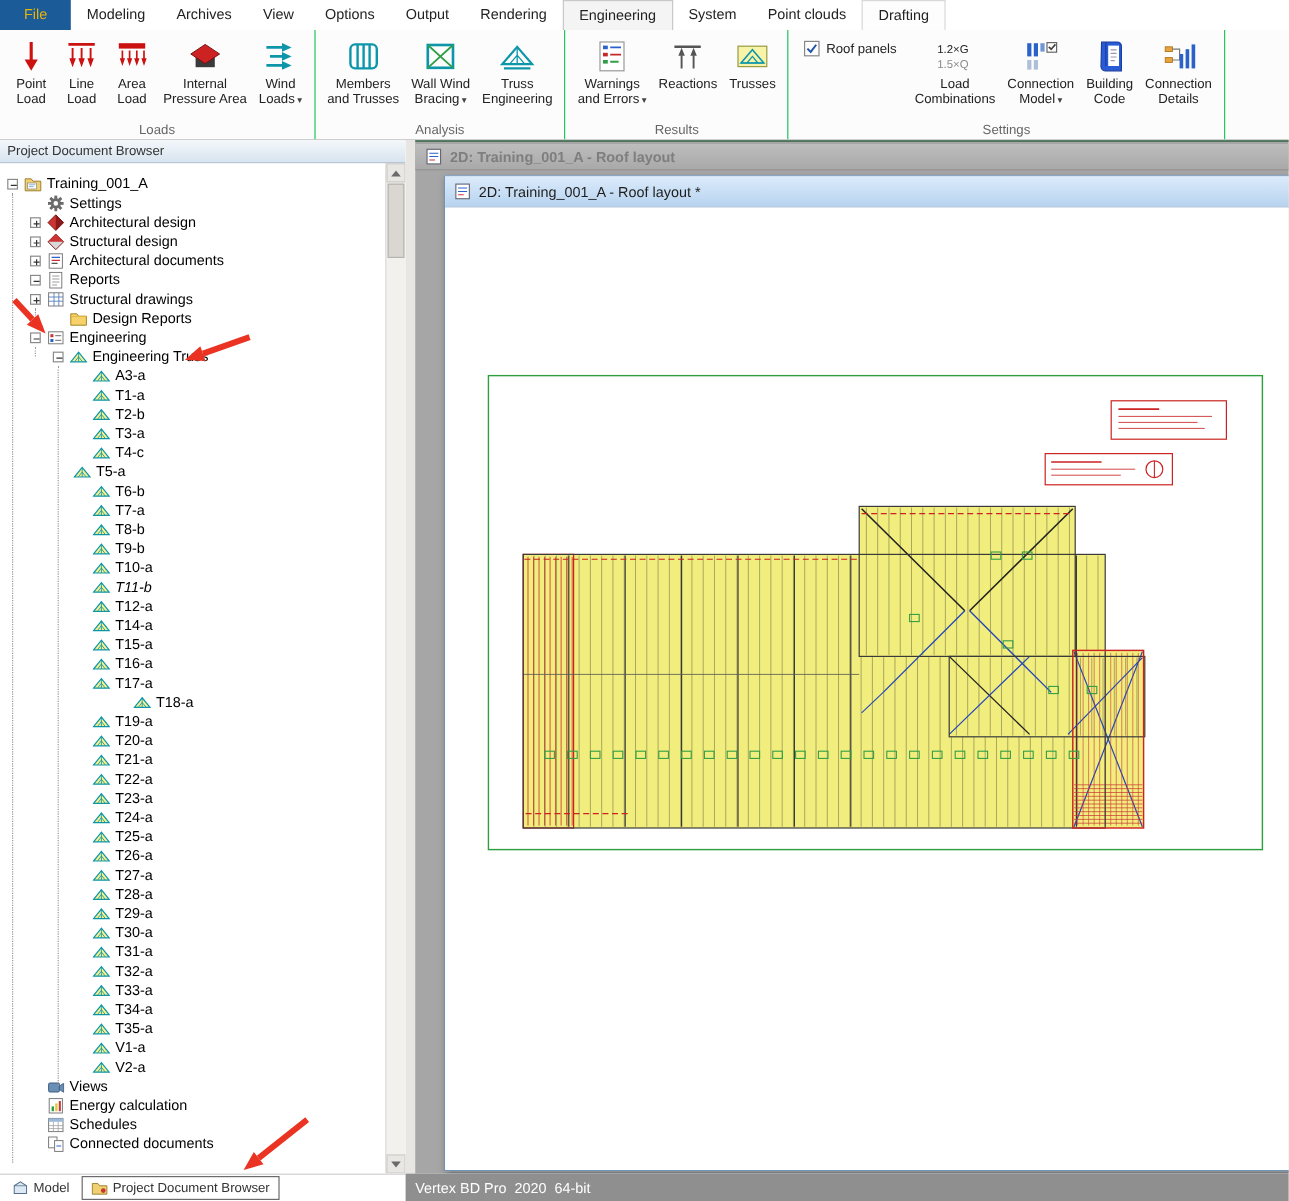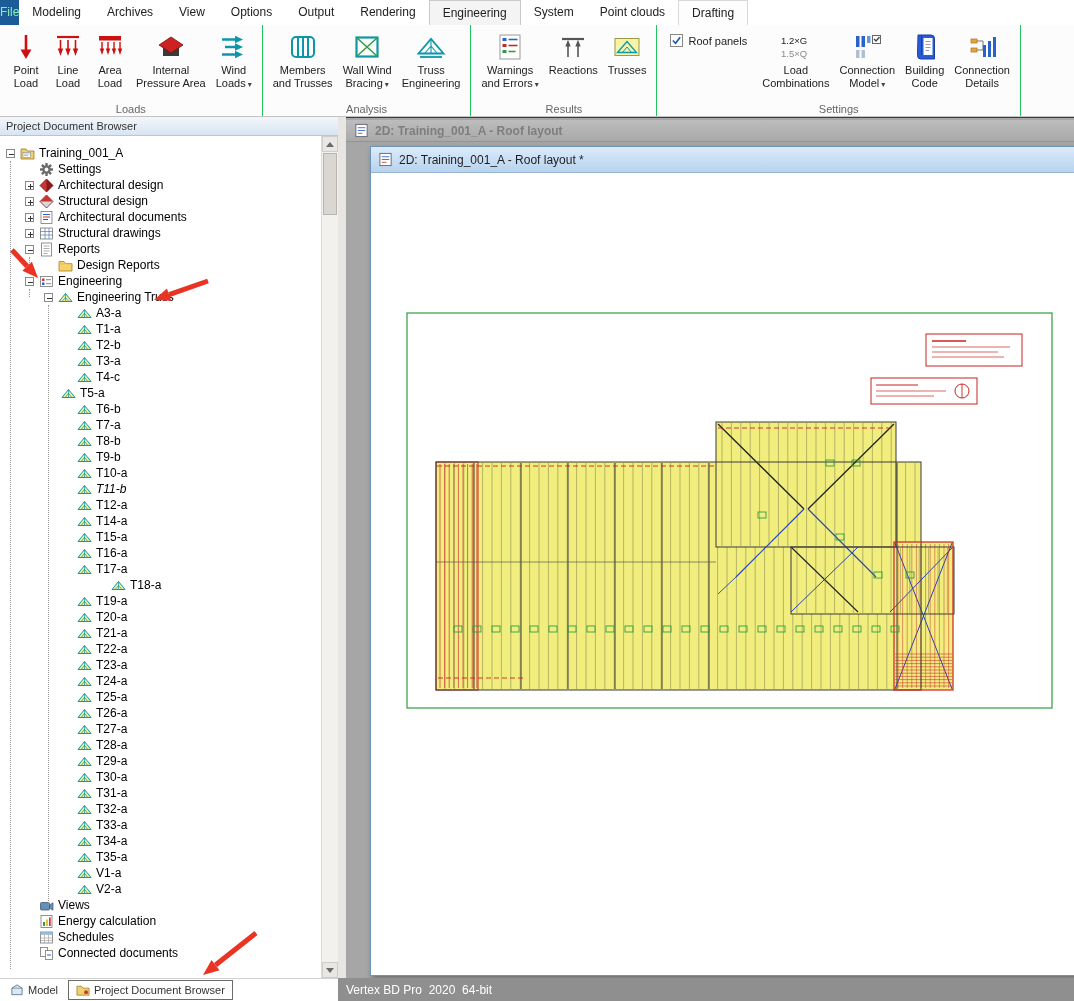--- a/index.html
+++ b/index.html
@@ -2,21 +2,21 @@
 <html><head>
 <meta charset="utf-8">
 <style>
   * { margin:0; padding:0; box-sizing:border-box; }
   body { font-family:"Liberation Sans", sans-serif; background:#fff; }
   #root { position:relative; width:1074px; height:1001px; background:#fff; overflow:hidden; }
 
   
   #menubar { position:absolute; top:0; left:0; right:0; height:25px; background:#ffffff; display:flex; align-items:stretch; }
   .menu-tab { padding:5px 13px; font-size:12px; color:#222; white-space:nowrap; cursor:default; }
-  .menu-tab.file { background:#1b5c98; color:#86efac; padding:5px 0; }
+  .menu-tab.file { background:#1b5c98; color:#eab308; padding:5px 20px; }
   .menu-tab.active { background:#f4f4f4; border:1px solid #c9c9c9; border-bottom:none; }
   .menu-tab.highlight { background:#fdfdfd; border:1px solid #d9d9d9; border-bottom:none; }
 
   
   #ribbon { position:absolute; top:25px; left:0; right:0; height:92px; background:#fcfcfc; border-bottom:1px solid #c3c3c3; display:flex; }
   .ribbon-group { position:relative; display:flex; flex-direction:column; padding:2px 5px 14px 5px; border-right:1px solid #22c55e; }
   .group-label { position:absolute; bottom:1px; left:0; right:0; text-align:center; font-size:11px; color:#666; }
   .group-content { display:flex; flex:1; align-items:flex-start; }
   .ribbon-btn { display:flex; flex-direction:column; align-items:center; padding:3px 5px 0 5px; min-width:42px; cursor:default; }
   .ribbon-btn .ic { height:34px; display:flex; align-items:center; justify-content:center; }
@@ -371,47 +371,47 @@
               <path d="M4 7h7" stroke="#cc3333" stroke-width="1"></path>
               <path d="M4 9.5h5" stroke="#555" stroke-width="1"></path>
             </svg>
           </span>
           <span class="tree-label">Architectural documents</span>
         </div>
         <div class="tree-row" style="padding-left: 25px;">
           <span class="exp-slot">
             <span class="expander">
               <svg width="9" height="9" viewBox="0 0 9 9">
-                <path d="M2 4.5h5M4.5 2v5" stroke="#333" stroke-width="1"></path>
-              </svg>
-            </span>
-          </span>
-          <span class="tree-ic">
-            <svg width="15" height="15" viewBox="0 0 15 15">
-              <rect x="1.5" y="2" width="12" height="11" fill="#fff" stroke="#777" stroke-width="0.8"></rect>
-              <path d="M1.5 5.5h12M1.5 9h12M6 2v11M10 2v11" stroke="#4a7ab5" stroke-width="0.7"></path>
-            </svg>
-          </span>
-          <span class="tree-label">Structural drawings</span>
+                <path d="M2 4.5h5" stroke="#333" stroke-width="1"></path>
+              </svg>
+            </span>
+          </span>
+          <span class="tree-ic">
+            <svg width="15" height="15" viewBox="0 0 15 15">
+              <rect x="2.5" y="1" width="10" height="13" fill="#fff" stroke="#777" stroke-width="0.8"></rect>
+              <path d="M4.5 4h6M4.5 6.5h6M4.5 9h6M4.5 11.5h4" stroke="#999" stroke-width="0.8"></path>
+            </svg>
+          </span>
+          <span class="tree-label">Reports</span>
         </div>
         <div class="tree-row" style="padding-left: 25px;">
           <span class="exp-slot">
             <span class="expander">
               <svg width="9" height="9" viewBox="0 0 9 9">
-                <path d="M2 4.5h5" stroke="#333" stroke-width="1"></path>
-              </svg>
-            </span>
-          </span>
-          <span class="tree-ic">
-            <svg width="15" height="15" viewBox="0 0 15 15">
-              <rect x="2.5" y="1" width="10" height="13" fill="#fff" stroke="#777" stroke-width="0.8"></rect>
-              <path d="M4.5 4h6M4.5 6.5h6M4.5 9h6M4.5 11.5h4" stroke="#999" stroke-width="0.8"></path>
-            </svg>
-          </span>
-          <span class="tree-label">Reports</span>
+                <path d="M2 4.5h5M4.5 2v5" stroke="#333" stroke-width="1"></path>
+              </svg>
+            </span>
+          </span>
+          <span class="tree-ic">
+            <svg width="15" height="15" viewBox="0 0 15 15">
+              <rect x="1.5" y="2" width="12" height="11" fill="#fff" stroke="#777" stroke-width="0.8"></rect>
+              <path d="M1.5 5.5h12M1.5 9h12M6 2v11M10 2v11" stroke="#4a7ab5" stroke-width="0.7"></path>
+            </svg>
+          </span>
+          <span class="tree-label">Structural drawings</span>
         </div>
         <div class="tree-row" style="padding-left: 44px;">
           <span class="exp-slot"></span>
           <span class="tree-ic">
             <svg width="15" height="15" viewBox="0 0 15 15">
               <path d="M1 3.5h5l1.5 2H14V13H1z" fill="#f7d26a" stroke="#a3811f" stroke-width="0.8"></path>
               <path d="M1 5.8h13" stroke="#e2b93f" stroke-width="0.8"></path>
             </svg>
           </span>
           <span class="tree-label">Design Reports</span>

